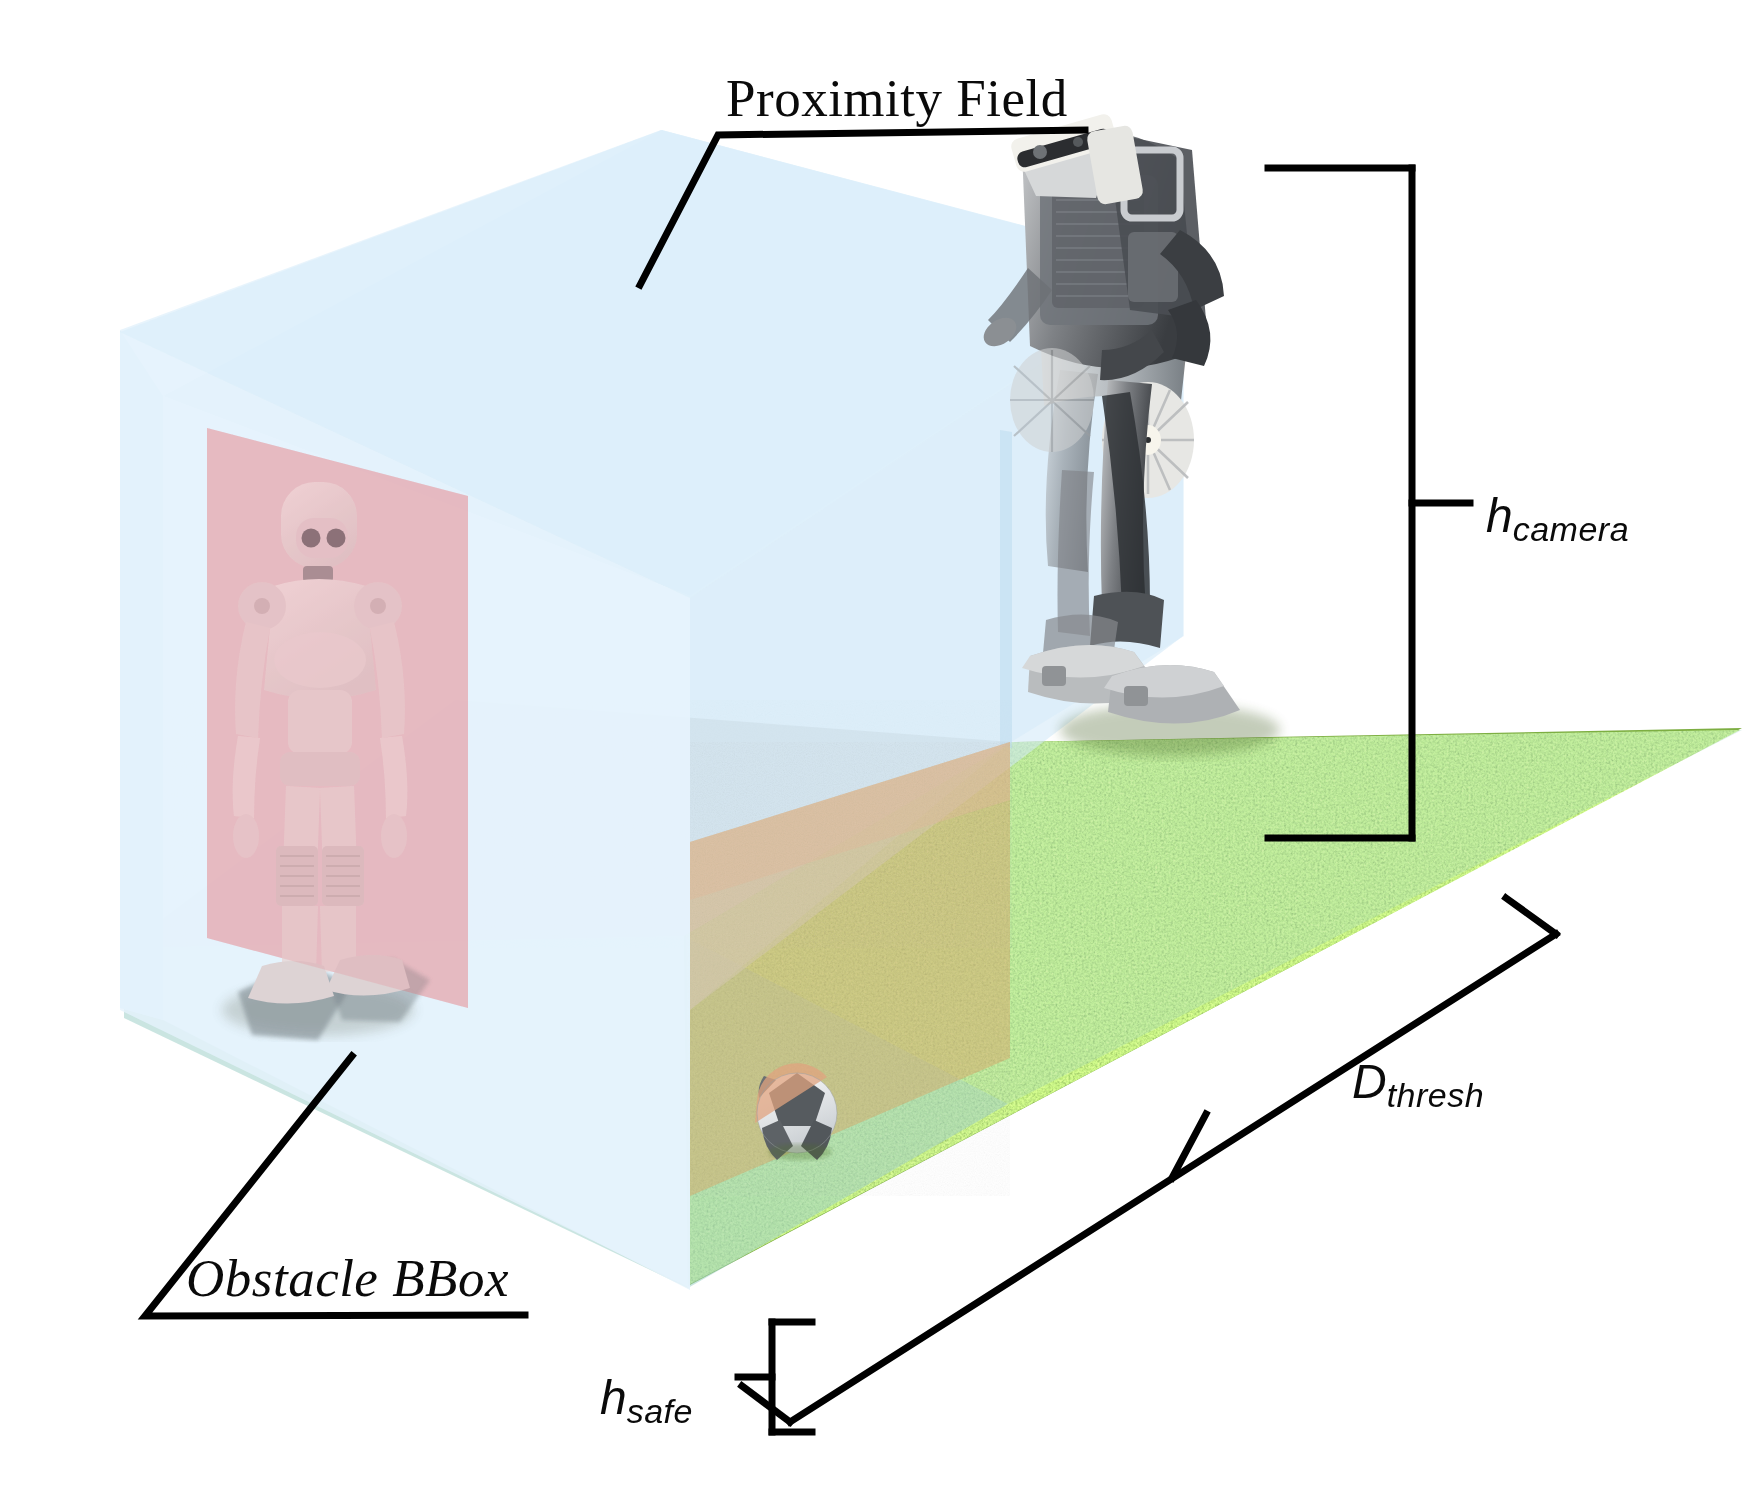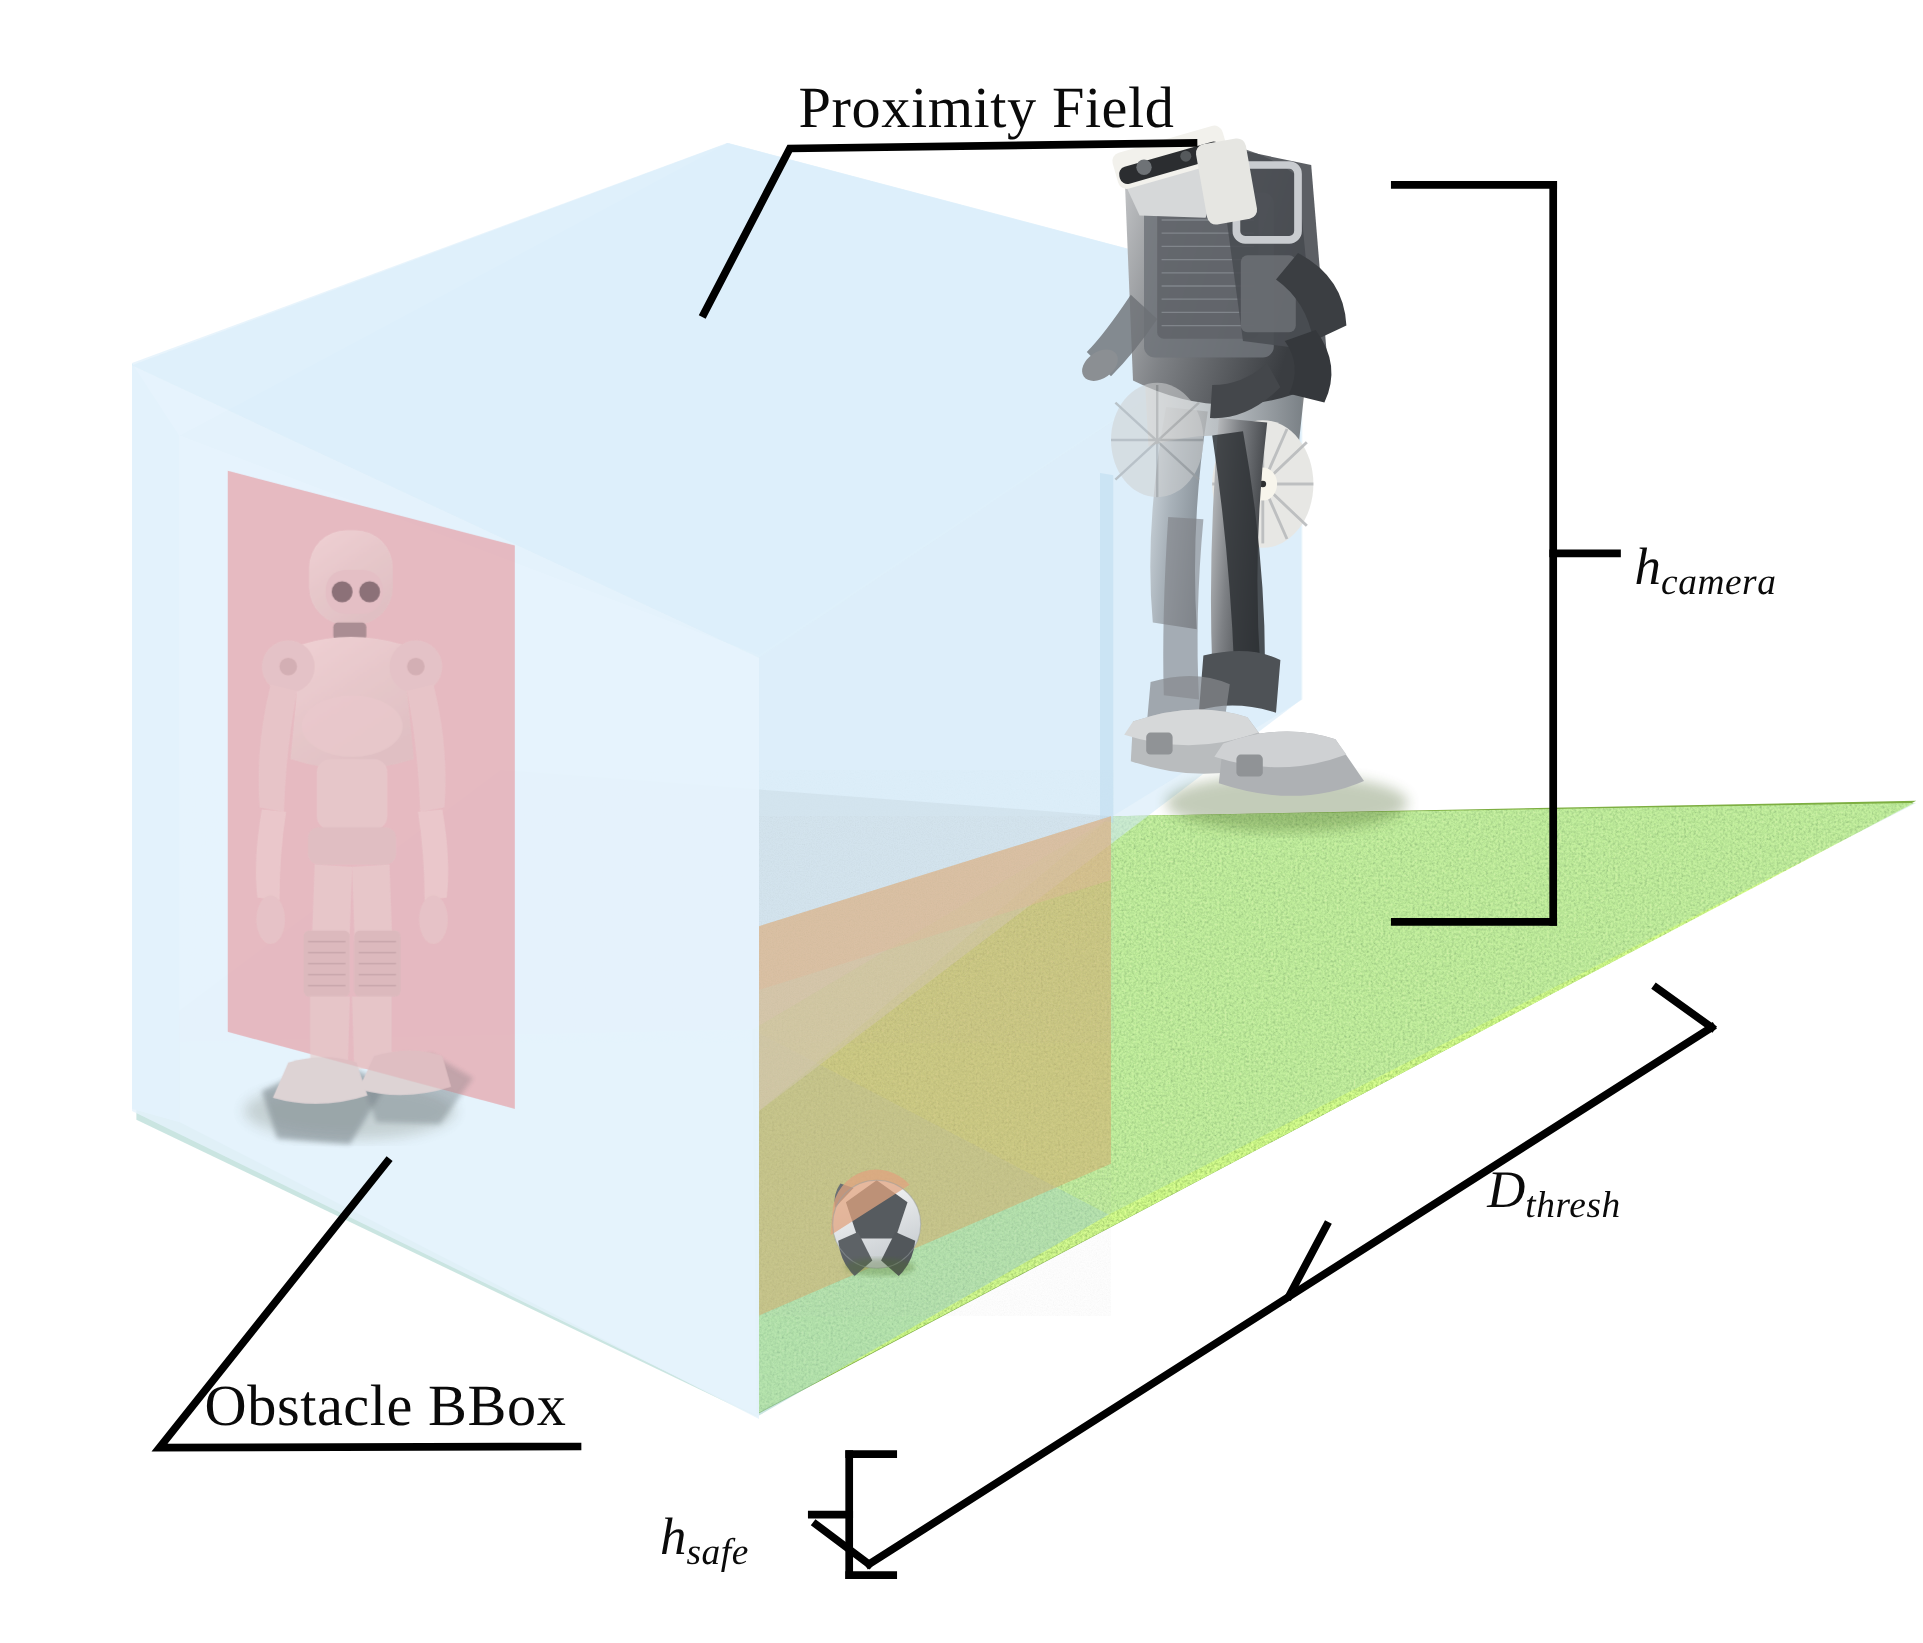--- a/index.html
+++ b/index.html
@@ -1,21 +1,21 @@
 <!DOCTYPE html>
 <html><head>
 <meta charset="utf-8">
 <style>
   html,body{margin:0;padding:0;background:#ffffff;}
   body{width:1748px;height:1494px;overflow:hidden;font-family:"Liberation Serif",serif;}
   #stage{position:relative;width:1748px;height:1494px;background:#fff;}
   svg.layer{position:absolute;left:0;top:0;width:1748px;height:1494px;}
   .lbl{position:absolute;white-space:nowrap;color:#0a0a0a;}
   .lbl-plain{font-family:"Liberation Serif",serif;font-size:53px;letter-spacing:.5px;}
-  .lbl-math{font-family:Liberation Serif, serif;font-style:italic;font-size:48px;}
+  .lbl-math{font-family:Liberation Sans, sans-serif;font-style:italic;font-size:48px;}
   .lbl-math .sub{font-size:34px;font-style:italic;vertical-align:baseline;position:relative;top:9px;letter-spacing:.5px;}
 </style>
 </head>
 <body>
 
 <div id="stage">
 
   <svg class="layer" viewBox="0 0 1748 1494">
     <defs>
 
@@ -296,21 +296,21 @@
         <path d="M812 1322 L772 1322" stroke-width="7"></path>
         <path d="M772 1322 L772 1432" stroke-width="7"></path>
         <path d="M812 1432 L772 1432" stroke-width="7"></path>
         <path d="M772 1377 L738 1377" stroke-width="7"></path>
       </g>
     </g>
   </svg>
 
   <div class="lbl lbl-plain" style="left:726px; top:68px;">Proximity Field</div>
 
-  <div class="lbl lbl-plain" style="left:186px; top:1248px;">Obstacle BBox</div>
+  <div class="lbl lbl-plain" style="left:186px; top:1248px;font-style:italic;">Obstacle BBox</div>
 
   <div class="lbl lbl-math" style="left:1486px; top:488px;">
     <span>h</span><span class="sub">camera</span>
   </div>
 
   <div class="lbl lbl-math" style="left:1352px; top:1054px;">
     <span>D</span><span class="sub">thresh</span>
   </div>
 
   <div class="lbl lbl-math" style="left:600px; top:1370px;">

